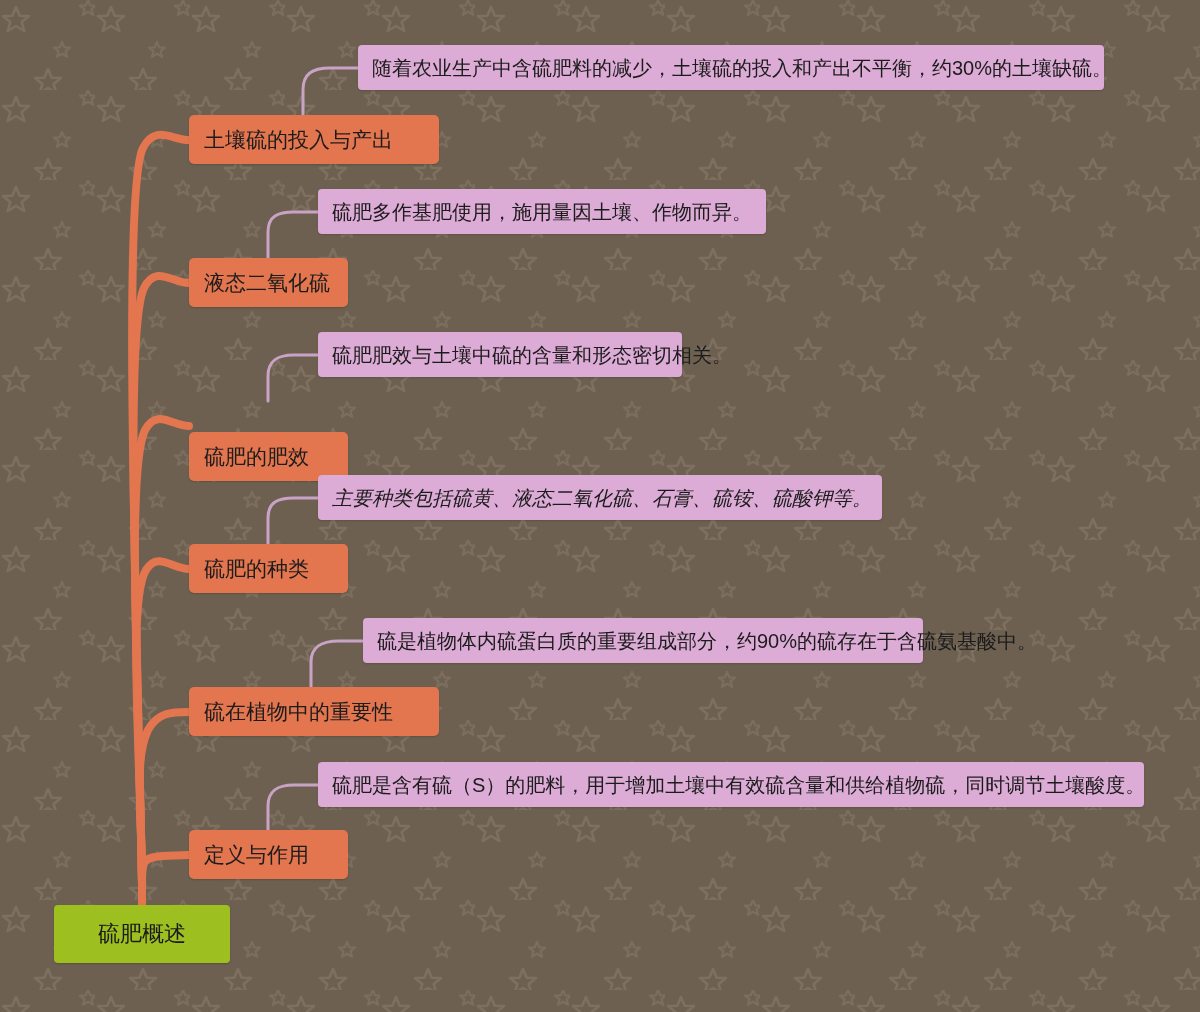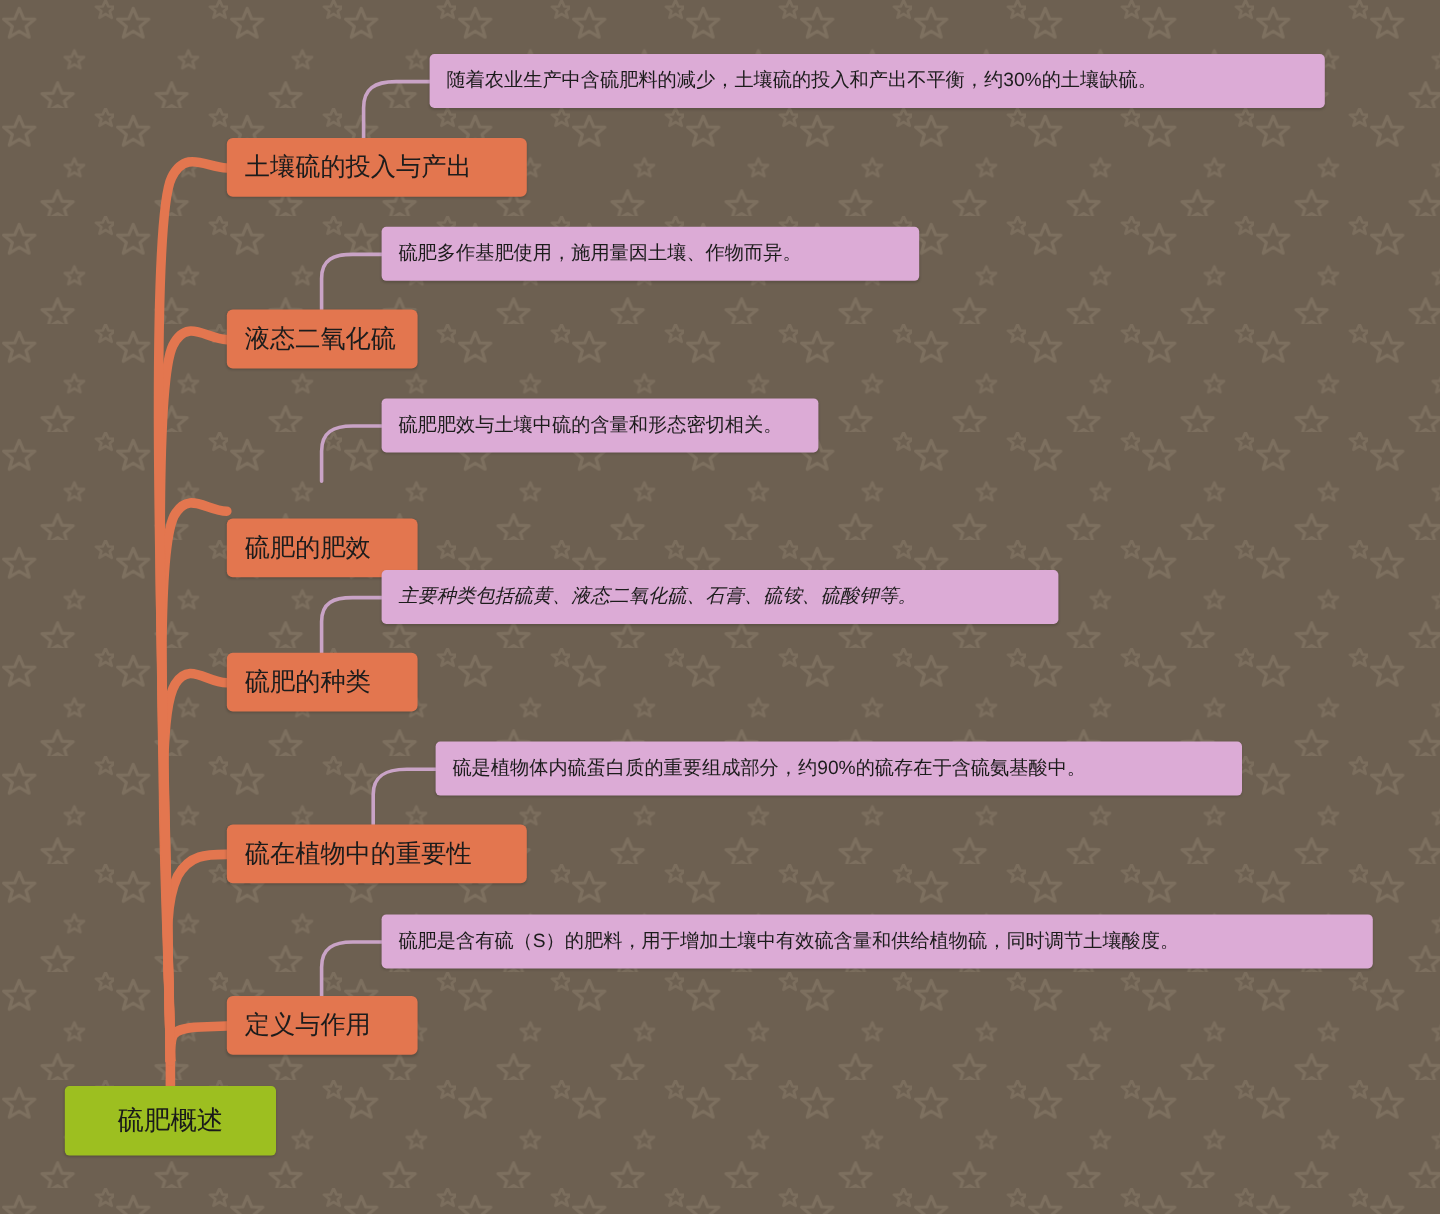--- a/index.html
+++ b/index.html
@@ -61,21 +61,21 @@
     color: #1c1c1c;
     font-size: 21px;
     box-shadow: 0 1px 2px rgba(0,0,0,0.16);
   }
   .leaf-node {
     background-color: #dcabd6;
     border-radius: 4px;
     padding: 0 14px;
     height: 45px;
     color: #1c1c1c;
-    font-size: 16px;
+    font-size: 20px;
     box-shadow: 0 1px 2px rgba(0,0,0,0.15);
   }
 </style>
 </head>
 <body>
 
 <div id="mindmap">
 
   <svg id="bg-stars" viewBox="0 0 1200 1012" xmlns="http://www.w3.org/2000/svg">
     <defs>
@@ -143,21 +143,21 @@
   <div class="node branch-node" style="left:189px; top:544px; width:159px;">
     <span class="node-label">硫肥的种类</span>
   </div>
   <div class="node leaf-node" style="left:318px; top:475px; width:564px;font-style:italic;">
     <span class="node-label">主要种类包括硫黄、液态二氧化硫、石膏、硫铵、硫酸钾等。</span>
   </div>
 
   <div class="node branch-node" style="left:189px; top:687px; width:250px;">
     <span class="node-label">硫在植物中的重要性</span>
   </div>
-  <div class="node leaf-node" style="left:363px; top:618px; width:672px;">
+  <div class="node leaf-node" style="left:363px; top:618px; width:560px;">
     <span class="node-label">硫是植物体内硫蛋白质的重要组成部分，约90%的硫存在于含硫氨基酸中。</span>
   </div>
 
   <div class="node branch-node" style="left:189px; top:830px; width:159px;">
     <span class="node-label">定义与作用</span>
   </div>
   <div class="node leaf-node" style="left:318px; top:762px; width:826px;">
     <span class="node-label">硫肥是含有硫（S）的肥料，用于增加土壤中有效硫含量和供给植物硫，同时调节土壤酸度。</span>
   </div>
 

